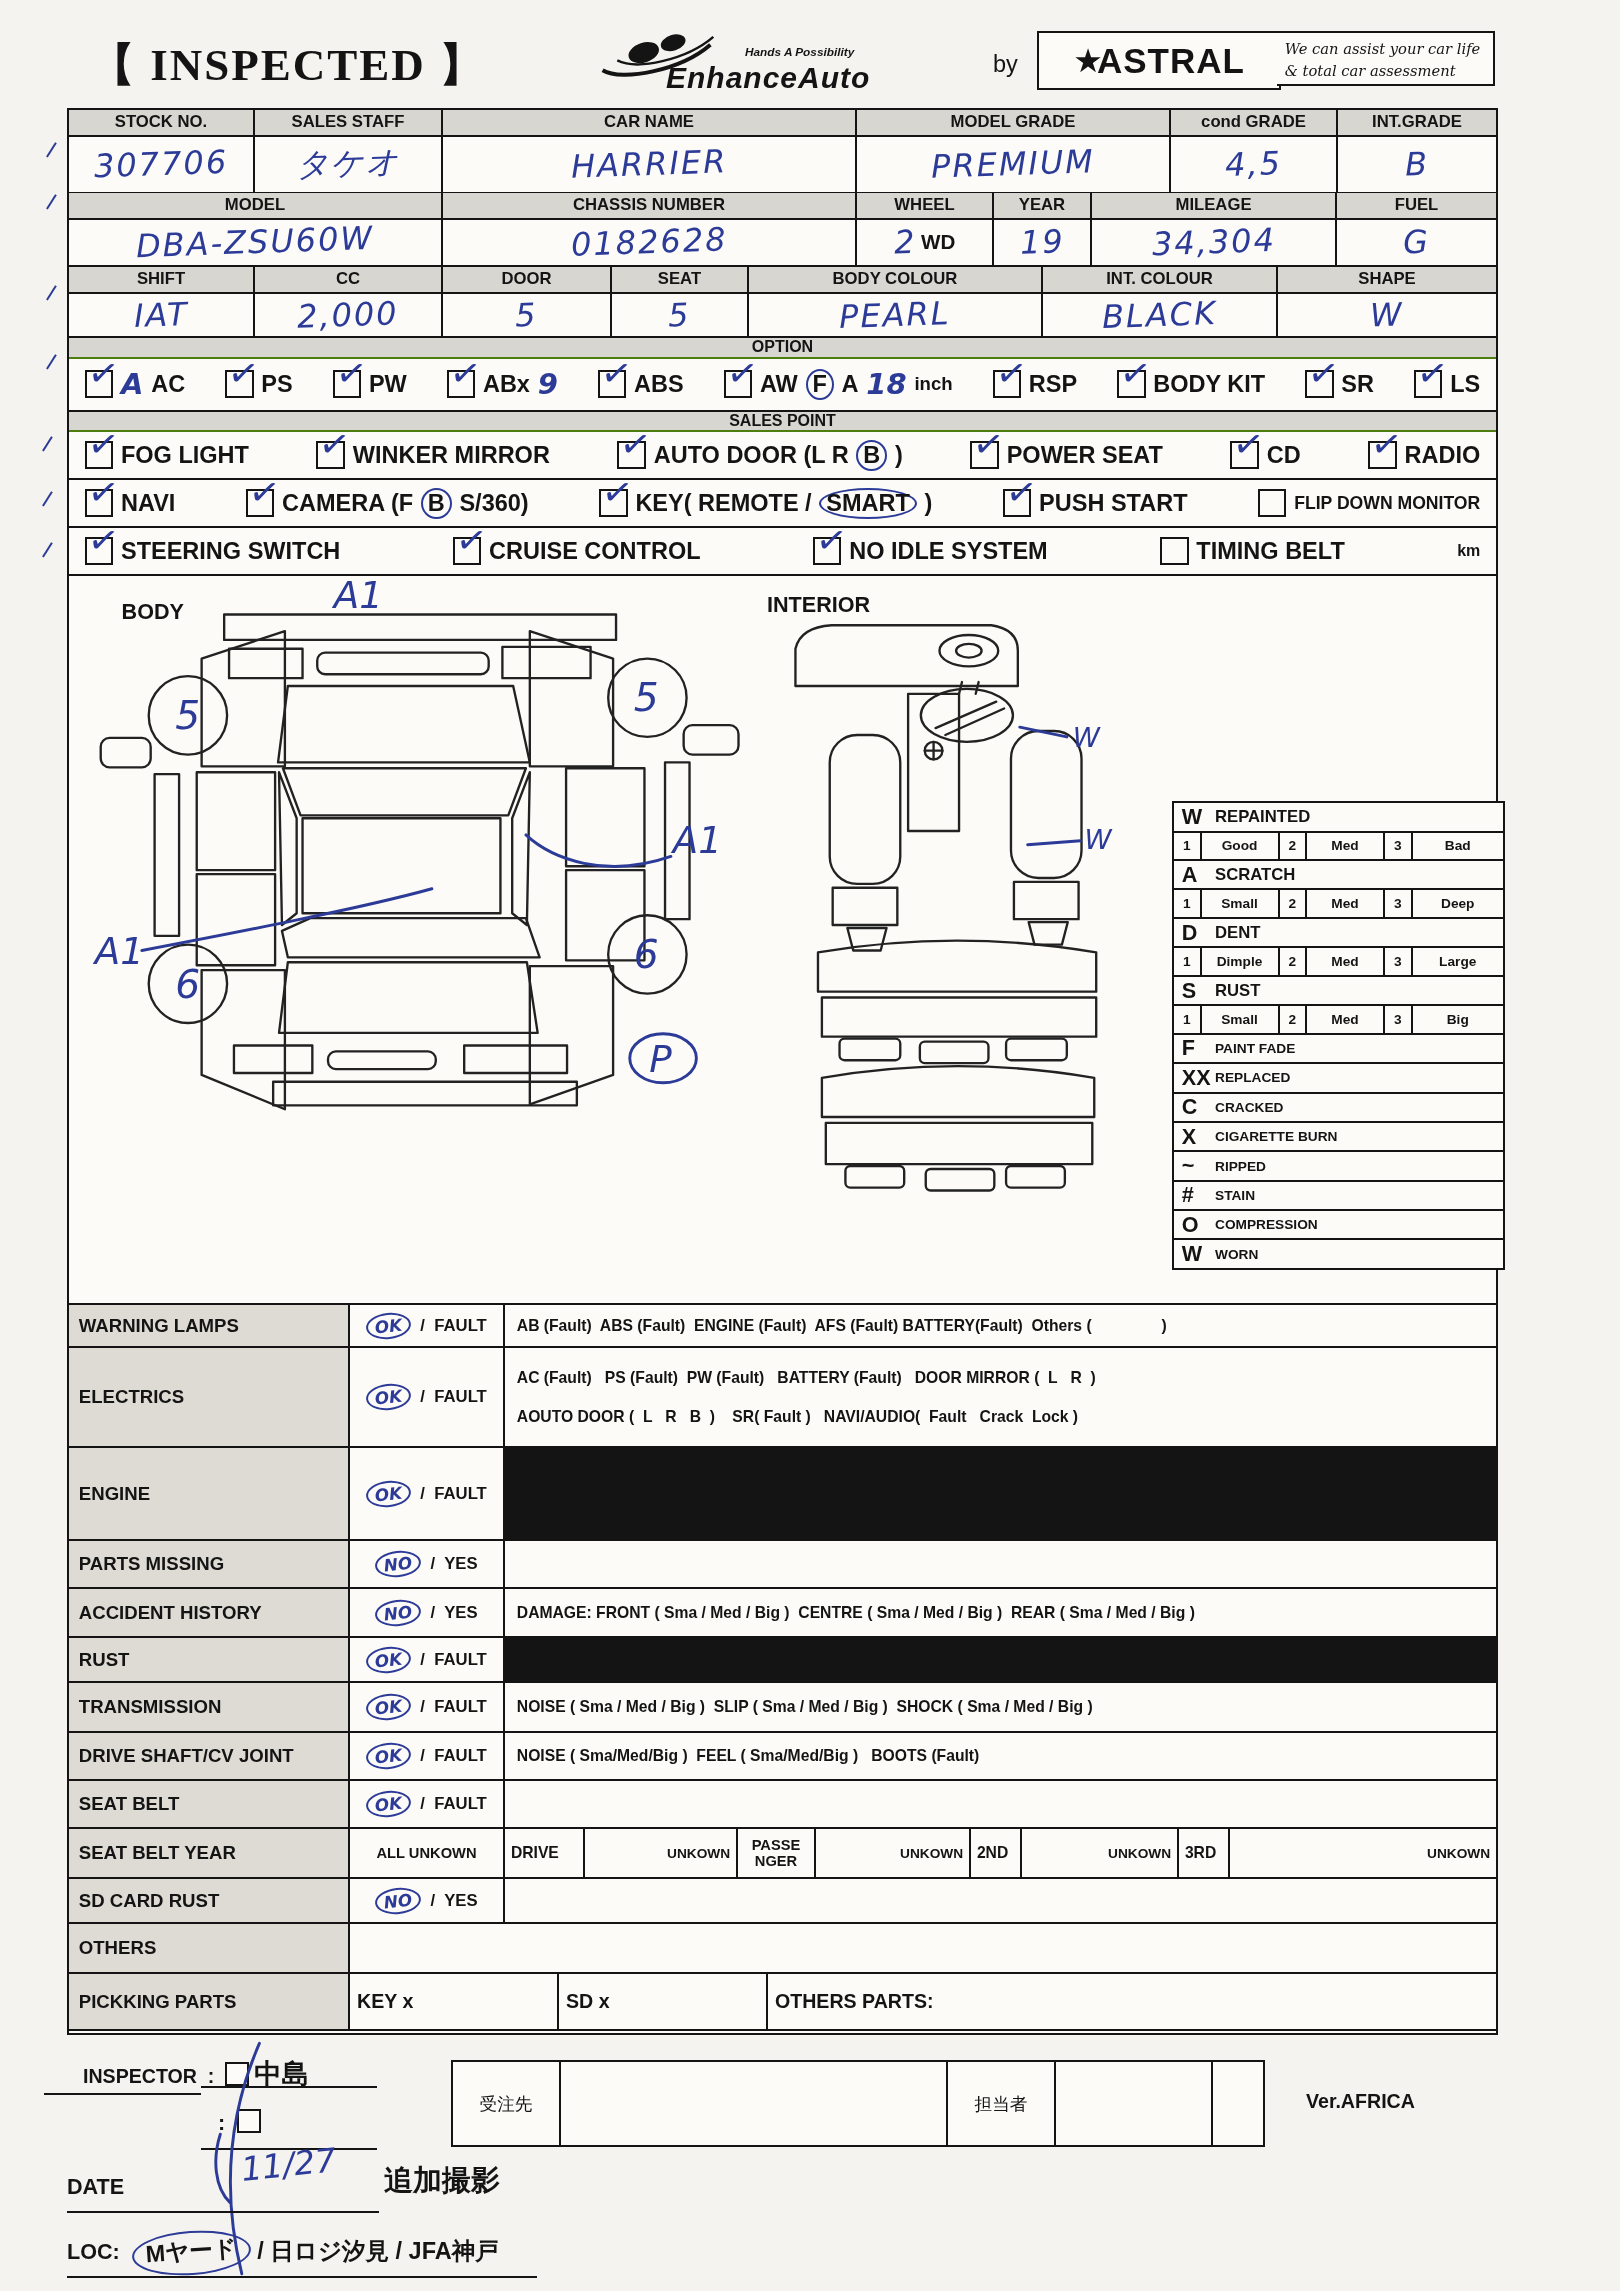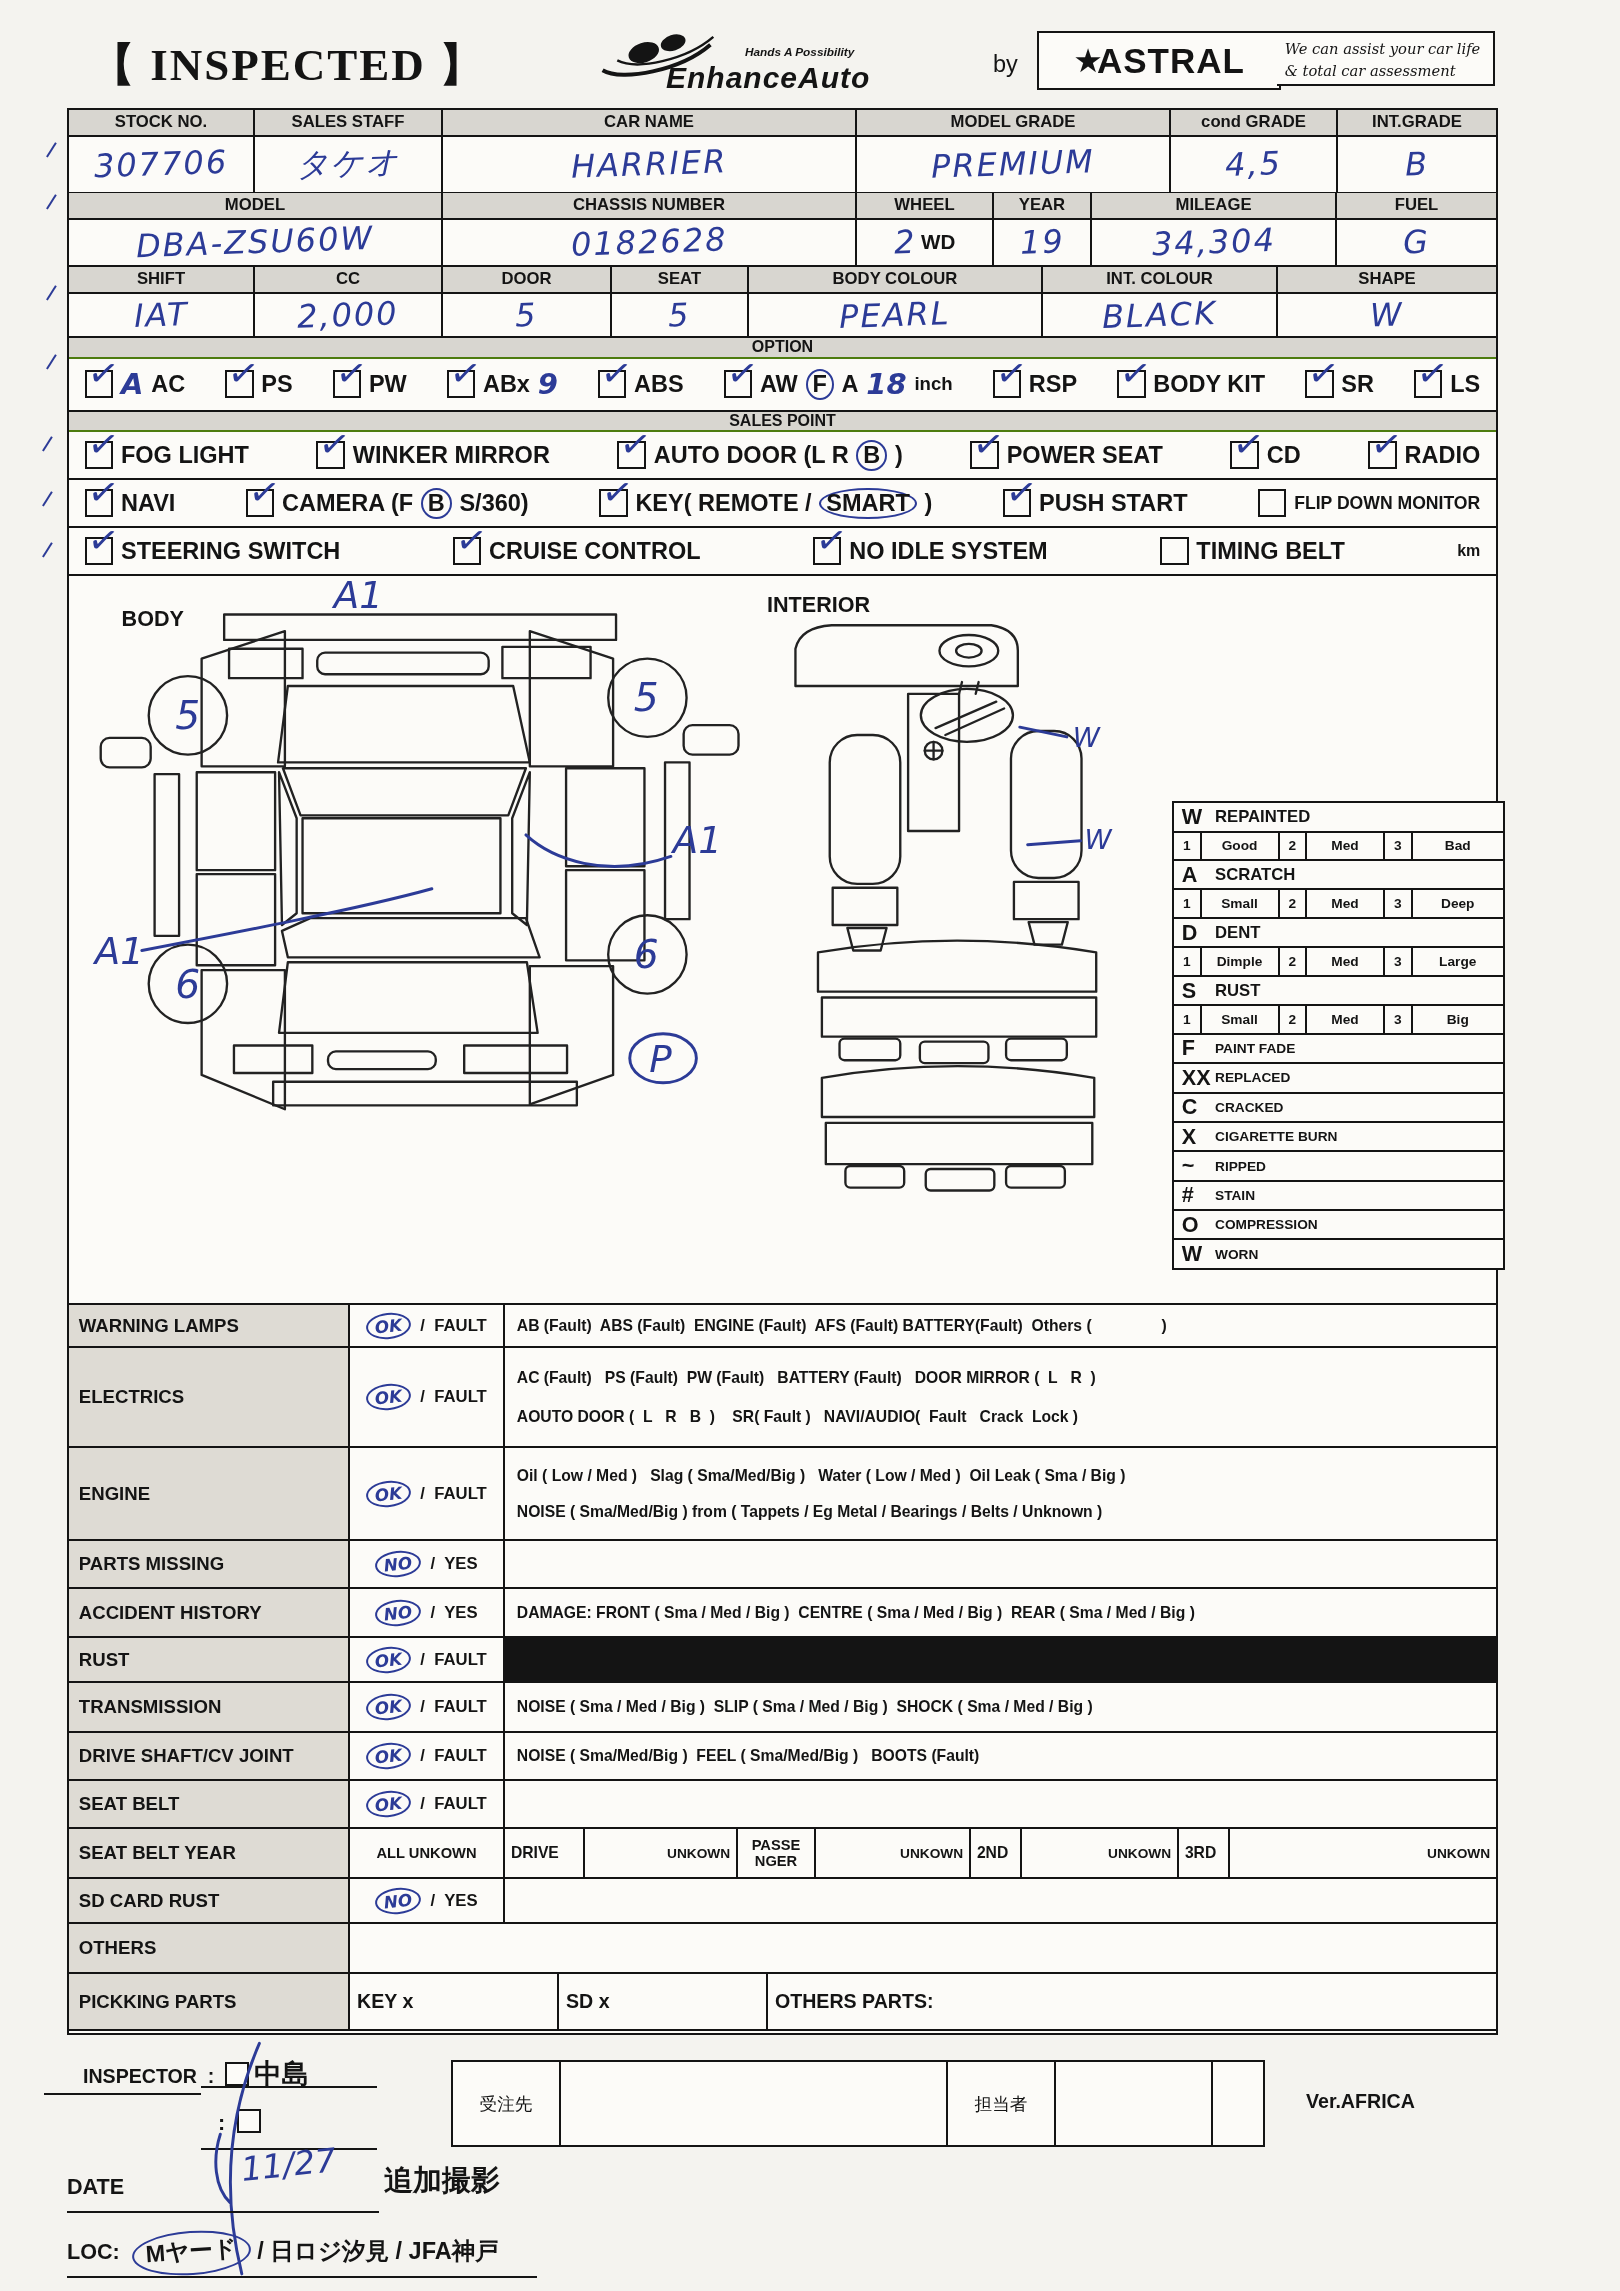--- a/index.html
+++ b/index.html
@@ -375,21 +375,21 @@
           <span class="olabel">NO IDLE SYSTEM</span>
         </span>
         <span class="opt-item">
           <span class="cb"></span>
           <span class="olabel">TIMING BELT</span>
         </span>
         <span class="olabel">km</span>
       </div>
 
     <div class="diag">
-      <div class="diag-label" style="left:17.6px;top:30px;padding-left:35px;">BODY</div>
+      <div class="diag-label" style="left:17.6px;top:23px;padding-left:35px;">BODY</div>
       <div class="diag-label" style="left:698px;top:15.7px;">INTERIOR</div>
 
       <svg style="position:absolute;left:17.6px;top:3.9px;" width="676" height="549" viewBox="0 0 690 560">
         <g class="sk">
           <rect x="140" y="35" width="400" height="26"></rect>
           <rect x="145" y="70" width="75" height="30"></rect>
           <rect x="235" y="74" width="175" height="22" rx="8"></rect>
           <rect x="424" y="68" width="90" height="32"></rect>
           <polygon points="205,108 435,108 452,186 195,186"></polygon>
           <polygon points="200,192 448,192 430,240 218,240"></polygon>
@@ -581,24 +581,20 @@
           <div class="ilabel">ELECTRICS</div>
           <div class="ires"><span class="circR hw">OK</span>  /  FAULT</div>
           <div class="idet">
             <div class="dline">AC (Fault)   PS (Fault)  PW (Fault)   BATTERY (Fault)   DOOR MIRROR (  L   R  )</div>
             <div class="dline">AOUTO DOOR (  L   R   B  )    SR( Fault )   NAVI/AUDIO(  Fault   Crack  Lock )</div>
           </div>
         </div>
         <div class="irow" style="grid-template-columns: 279px 153px 1fr; height: 91px;">
           <div class="ilabel">ENGINE</div>
           <div class="ires"><span class="circR hw">OK</span>  /  FAULT</div>
-          <div class="idet">
-            <div class="dline">Oil ( Low / Med )   Slag ( Sma/Med/Big )   Water ( Low / Med )  Oil Leak ( Sma / Big )</div>
-            <div class="dline">NOISE ( Sma/Med/Big ) from ( Tappets / Eg Metal / Bearings / Belts / Unknown )</div>
-          </div>
         </div>
         <div class="irow" style="grid-template-columns: 279px 153px 1fr; height: 46px;">
           <div class="ilabel">PARTS MISSING</div>
           <div class="ires"><span class="circR hw">NO</span>  /  YES</div>
           <div class="idet"></div>
         </div>
         <div class="irow" style="grid-template-columns: 279px 153px 1fr; height: 47px;">
           <div class="ilabel">ACCIDENT HISTORY</div>
           <div class="ires"><span class="circR hw">NO</span>  /  YES</div>
           <div class="idet">

